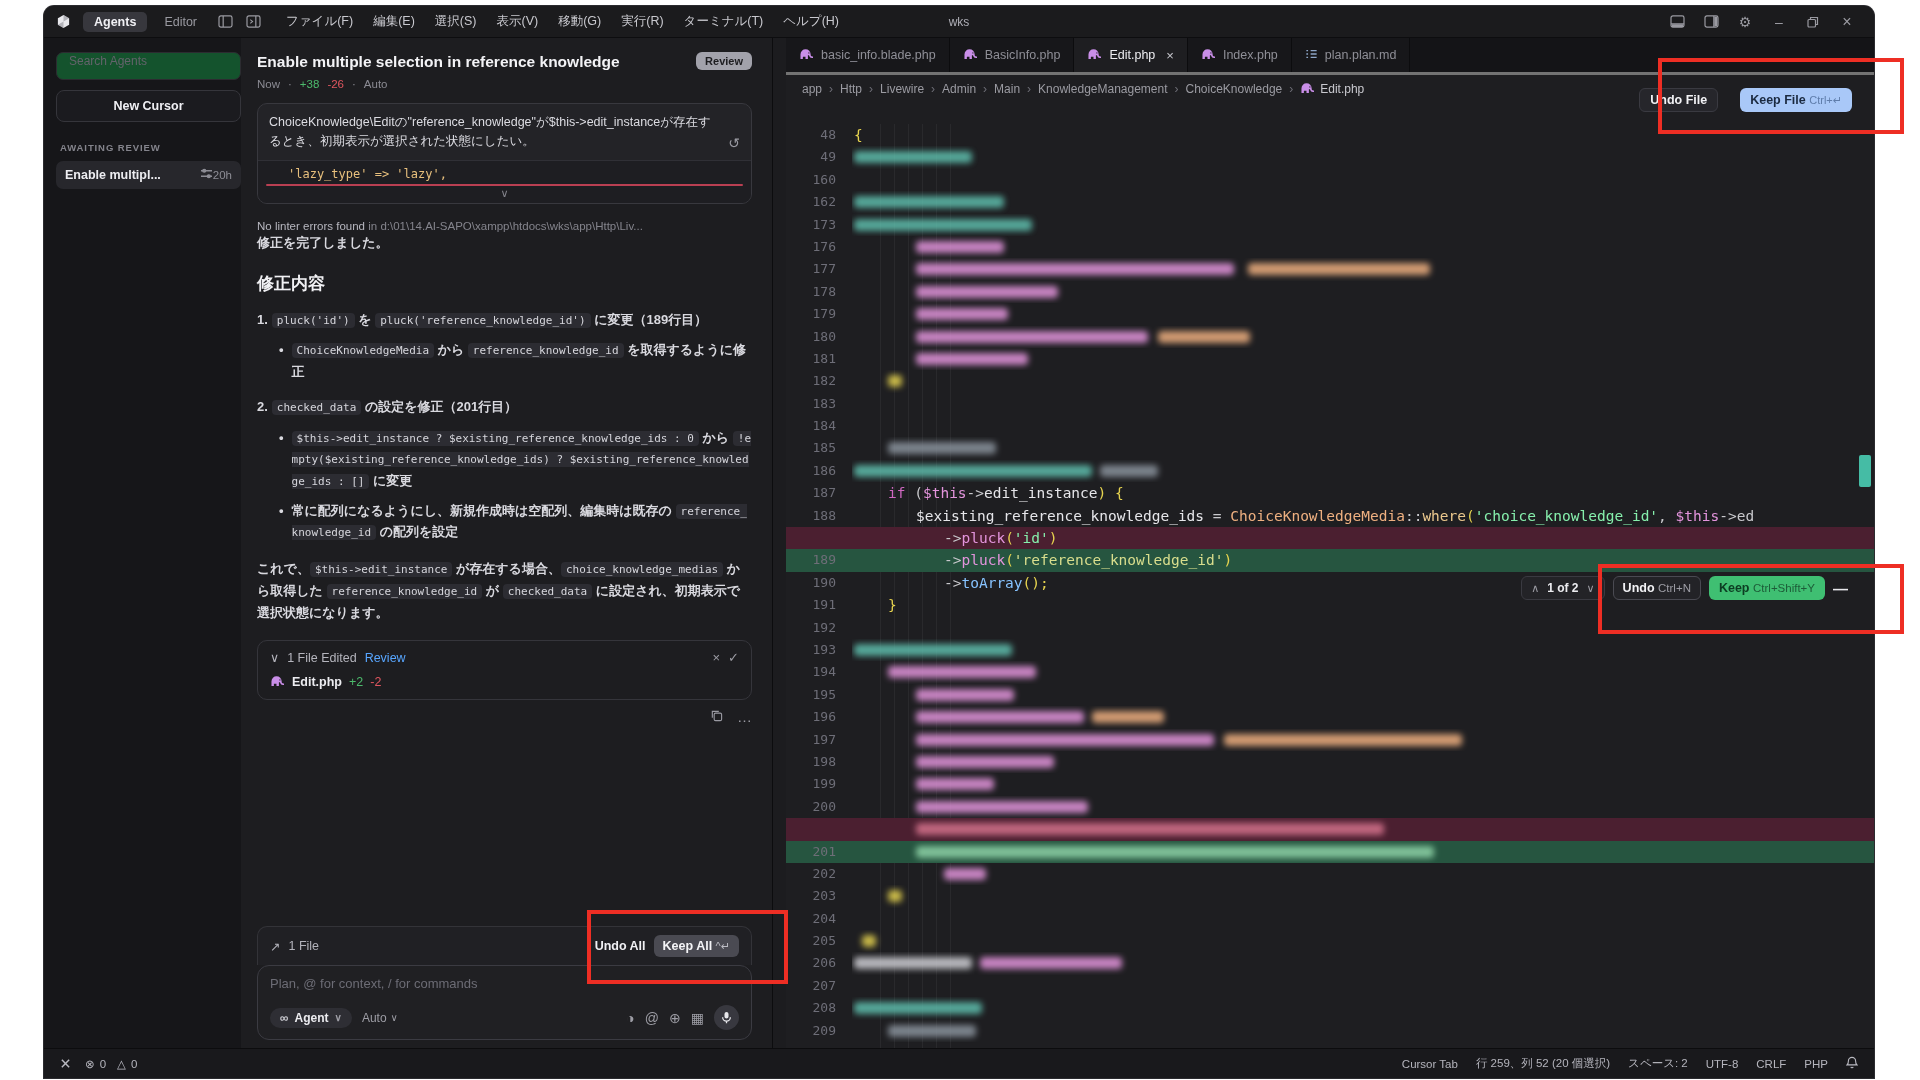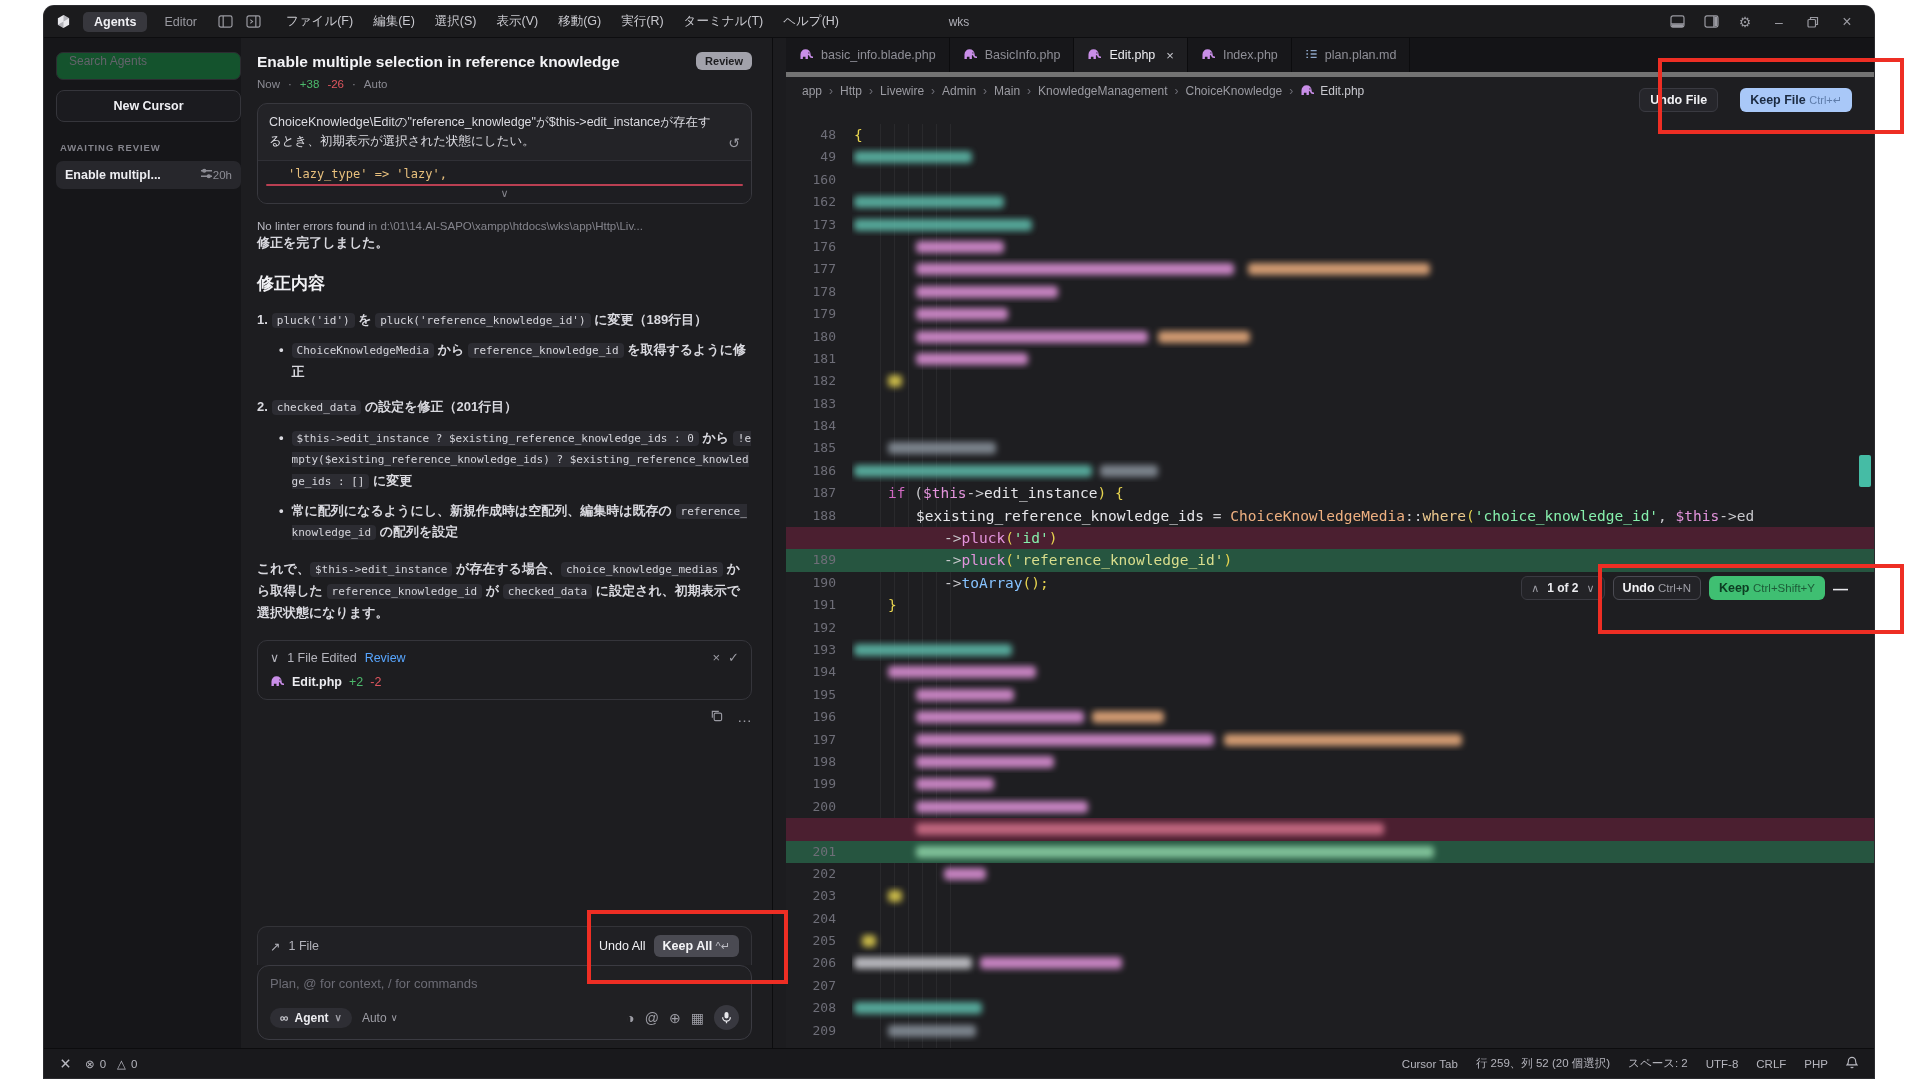--- a/index.html
+++ b/index.html
@@ -73,38 +73,38 @@
   .fc-head .spacer{flex:1}
   .fc-head .x, .fc-head .ok{color:#9d9da5;font-size:13px}
   .fc-file{display:flex;align-items:center;gap:7px;margin-top:9px;font-size:12.5px;color:#ececf0;font-weight:bold}
   .fc-file .add{color:#4cbb6c;font-weight:normal}.fc-file .rem{color:#e0565f;font-weight:normal}
   .post-actions{display:flex;justify-content:flex-end;gap:14px;color:#9a9aa2;margin-top:8px;
                 align-items:center;font-size:15px}
   .panel-bottom{margin-top:auto}
   .files-bar{display:flex;align-items:center;gap:8px;border:1px solid #333338;border-bottom:none;
              border-radius:10px 10px 0 0;background:#202024;padding:8px 12px;color:#b2b2ba;font-size:12.5px}
   .files-bar .spacer{flex:1}
-  .btn-undo-all{color:#f0f0f4;font-weight:normal;font-size:12.5px}
+  .btn-undo-all{color:#f0f0f4;font-weight:bold;font-size:12.5px}
   .btn-keep-all{background:#4a4a52;border-radius:6px;padding:4px 9px;color:#f4f4f7;
                 font-weight:bold;font-size:12.5px}
   .btn-keep-all .sc{color:#bcbcc4;font-weight:normal;font-size:11px}
   .input-card{border:1px solid #3b3b42;border-radius:12px;background:#202023;padding:10px 12px 9px}
   .placeholder{color:#6c6c75;font-size:13px}
   .input-row{display:flex;align-items:center;gap:10px;margin-top:14px}
   .agent-pill{background:#2e2e34;border-radius:12px;padding:3px 10px;display:flex;gap:6px;
               align-items:center;color:#ececf0;font-size:12px;font-weight:bold}
   .agent-pill .inf{color:#c9c9cf}
   .auto-sel{color:#9d9da5;font-size:12px;display:flex;gap:4px;align-items:center}
   .input-row .spacer{flex:1}
   .in-icon{color:#9d9da5;font-size:14px}
   .mic-btn{width:25px;height:25px;border-radius:50%;background:#38383f;display:flex;
            align-items:center;justify-content:center}
   
   .editor{position:absolute;left:742px;top:32px;right:0;bottom:30px;background:#1e1e21;overflow:hidden}
-  .tabstrip{height:34px;background:#141417;display:flex;border-bottom:5px solid #737373}
+  .tabstrip{height:34px;background:#141417;display:flex;border-bottom:3px solid #737373}
   .tab{display:flex;align-items:center;gap:7px;padding:0 13px;font-size:12.5px;color:#8f8f97;
        border-right:1px solid #0c0c0e;background:#17171a;white-space:nowrap}
   .tab.active{background:#1e1e21;color:#ededf1}
   .tab .close{margin-left:4px;color:#c9c9cf;font-size:13px}
   .crumbs{height:28px;display:flex;align-items:center;padding:0 16px;color:#9b9ba2;
           font-size:12px;gap:7px;white-space:nowrap}
   .crumbs .sep{color:#6d6d75}
   .crumbs .last{color:#c9c9cf;display:flex;gap:5px;align-items:center}
   .code{position:absolute;top:62px;left:0;right:0;bottom:0;overflow:hidden;padding-top:24px}
   .ig{position:absolute;top:24px;bottom:0;width:1px;background:rgba(255,255,255,.05)}

